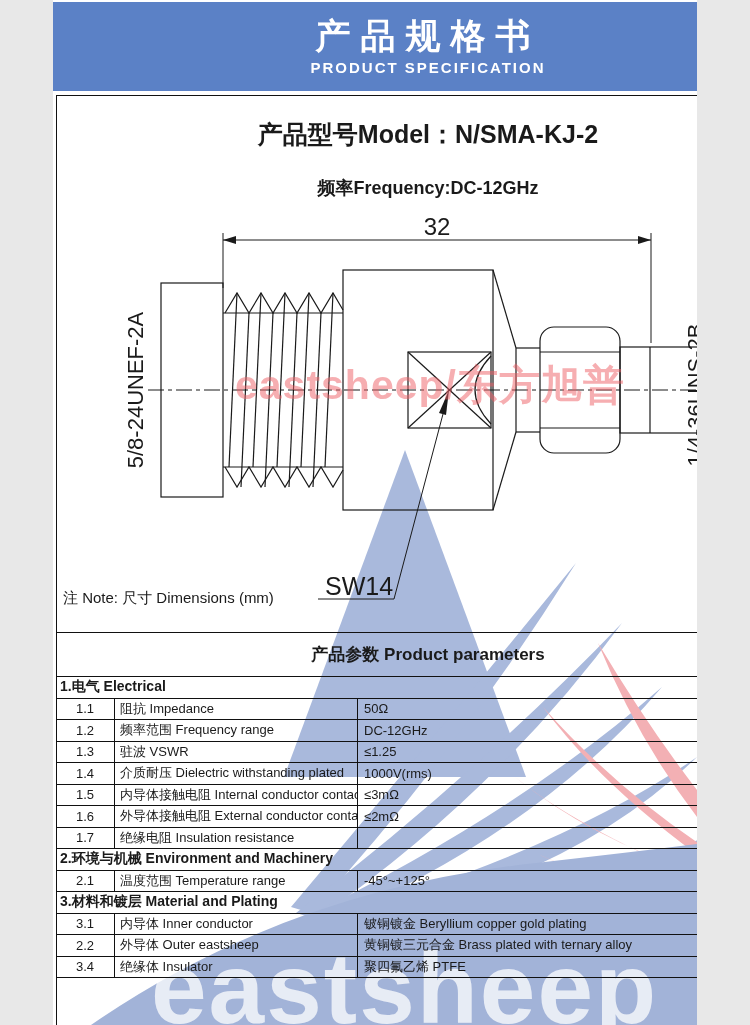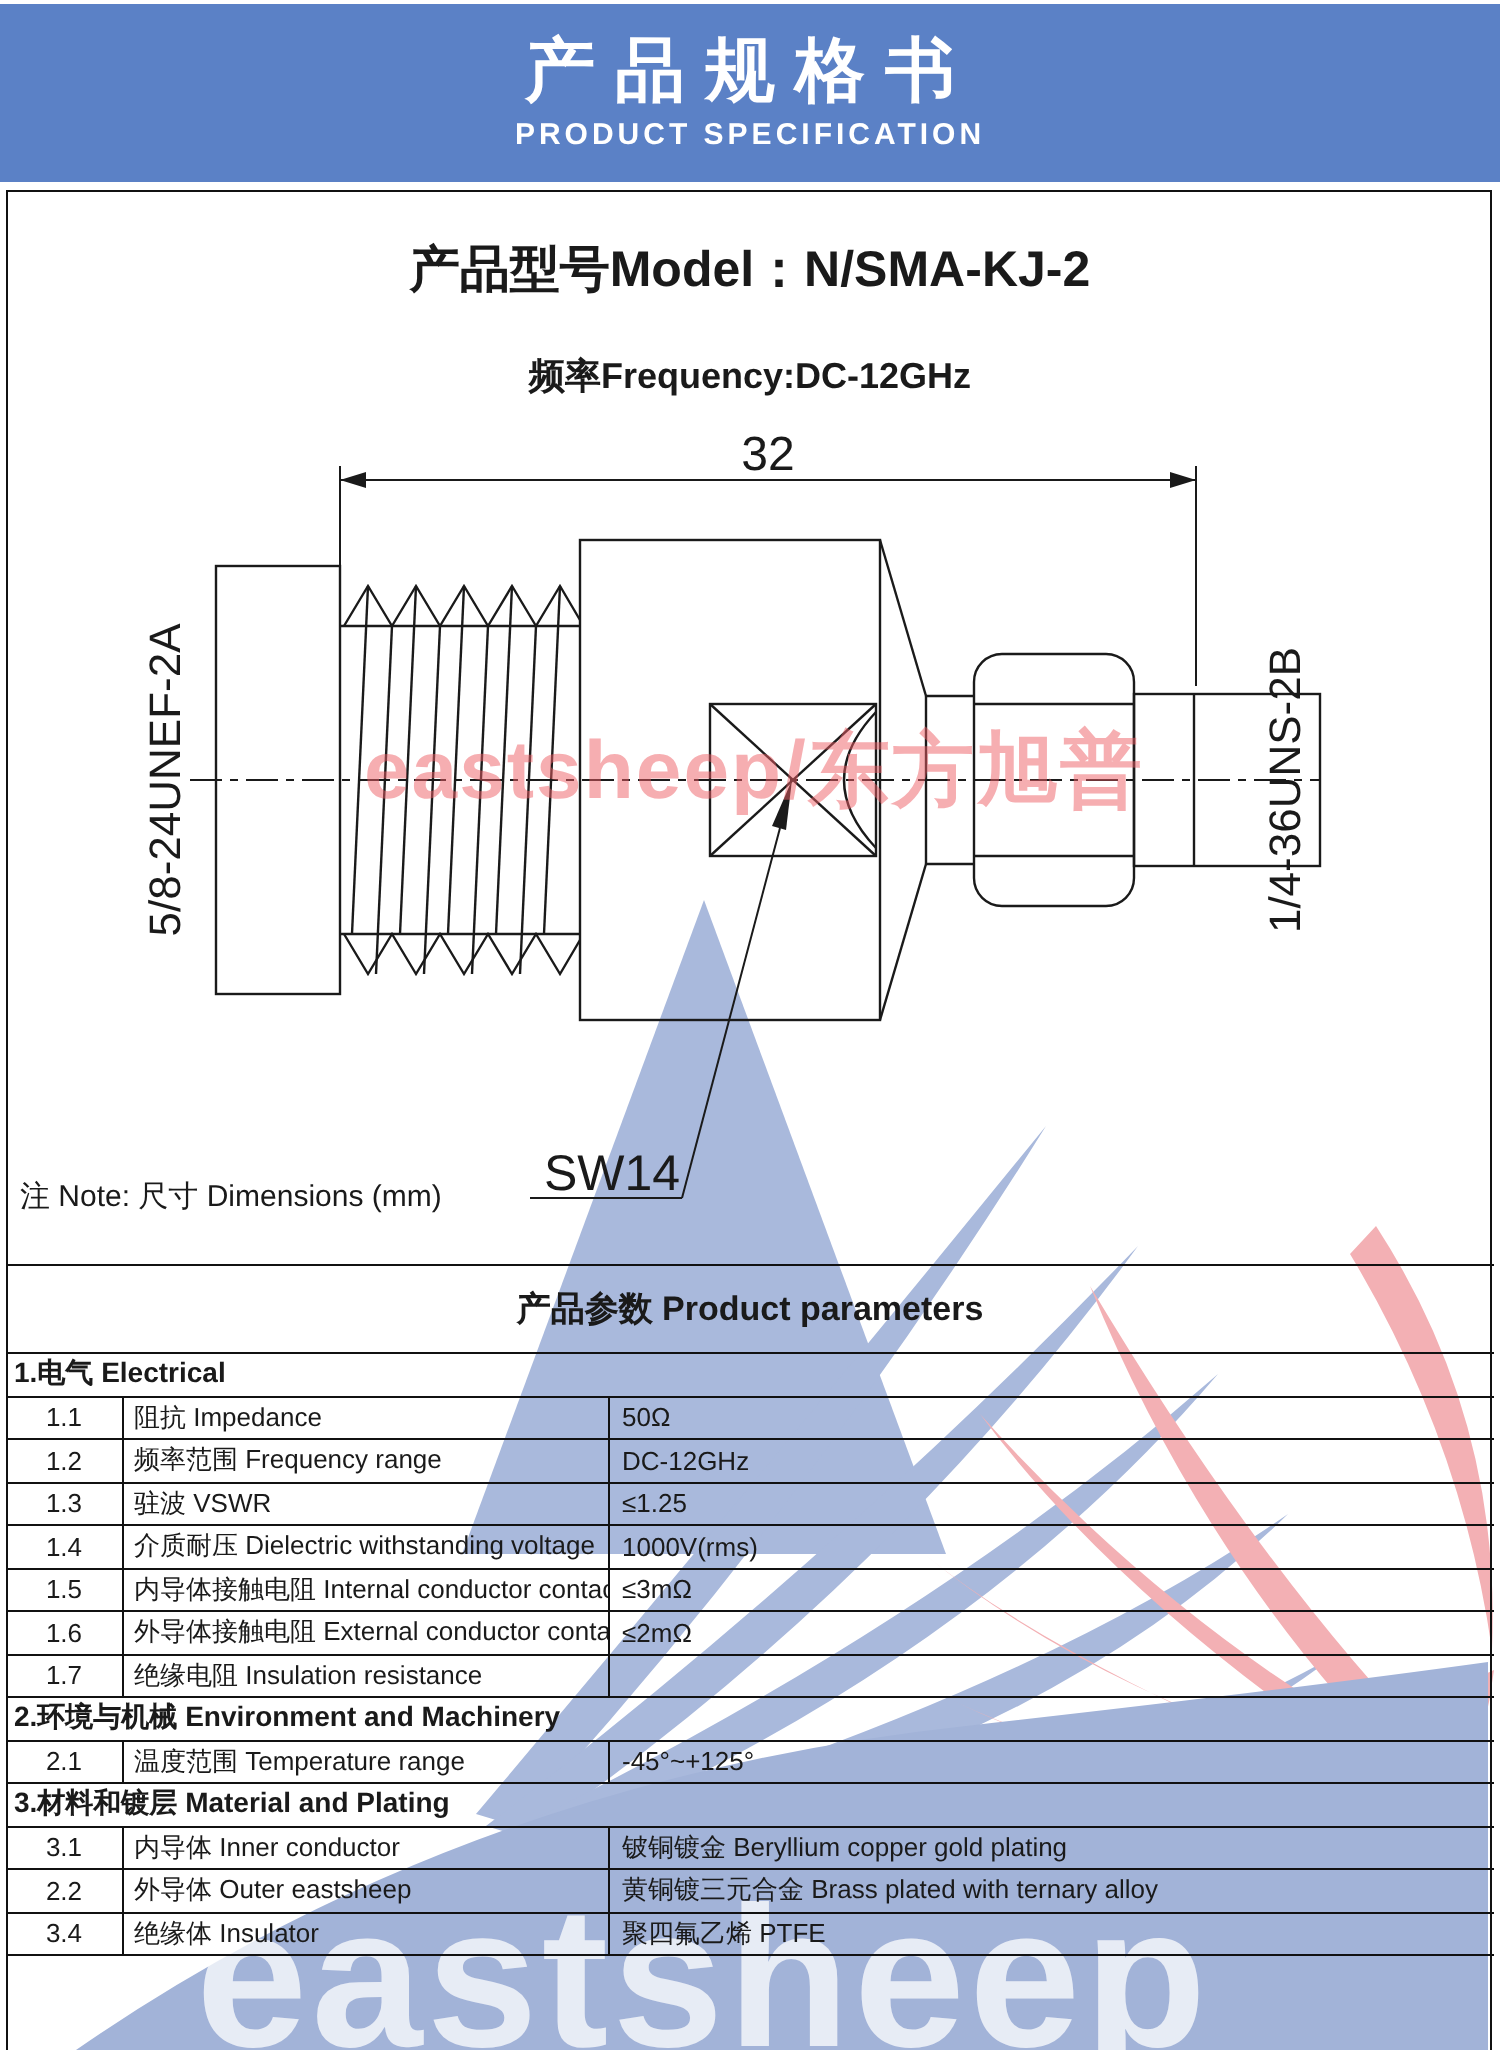--- a/index.html
+++ b/index.html
@@ -1,17 +1,17 @@
 <!DOCTYPE html>
 <html><head>
 <meta charset="utf-8">
 <style>
   html,body{margin:0;padding:0;background:#e8e8e8;}
   #page{
-    position:relative;width:750px;height:1025px;margin:0 auto;
+    position:relative;width:644px;height:1025px;margin:0 auto;
     background:#ffffff;overflow:hidden;
     font-family:"Liberation Sans","DejaVu Sans",sans-serif;color:#1a1a1a;
   }
   
   .banner{
     position:absolute;left:0;top:2px;width:750px;height:89px;
     display:flex;flex-direction:column;align-items:center;justify-content:center;
     z-index:6;
   }
   .banner-title{font-size:35px;font-weight:bold;letter-spacing:10px;color:#fff;line-height:1.1;}
@@ -192,21 +192,21 @@
       <div class="c-param">频率范围 Frequency range</div>
       <div class="c-val">DC-12GHz</div>
     </div>
     <div class="t-row">
       <div class="c-num">1.3</div>
       <div class="c-param">驻波 VSWR</div>
       <div class="c-val">≤1.25</div>
     </div>
     <div class="t-row">
       <div class="c-num">1.4</div>
-      <div class="c-param">介质耐压 Dielectric withstanding voltage</div>
+      <div class="c-param">介质耐压 Dielectric withstanding plated</div>
       <div class="c-val">1000V(rms)</div>
     </div>
     <div class="t-row">
       <div class="c-num">1.5</div>
       <div class="c-param">内导体接触电阻 Internal conductor contact resistance</div>
       <div class="c-val">≤3mΩ</div>
     </div>
     <div class="t-row">
       <div class="c-num">1.6</div>
       <div class="c-param">外导体接触电阻 External conductor contact resistance</div>

